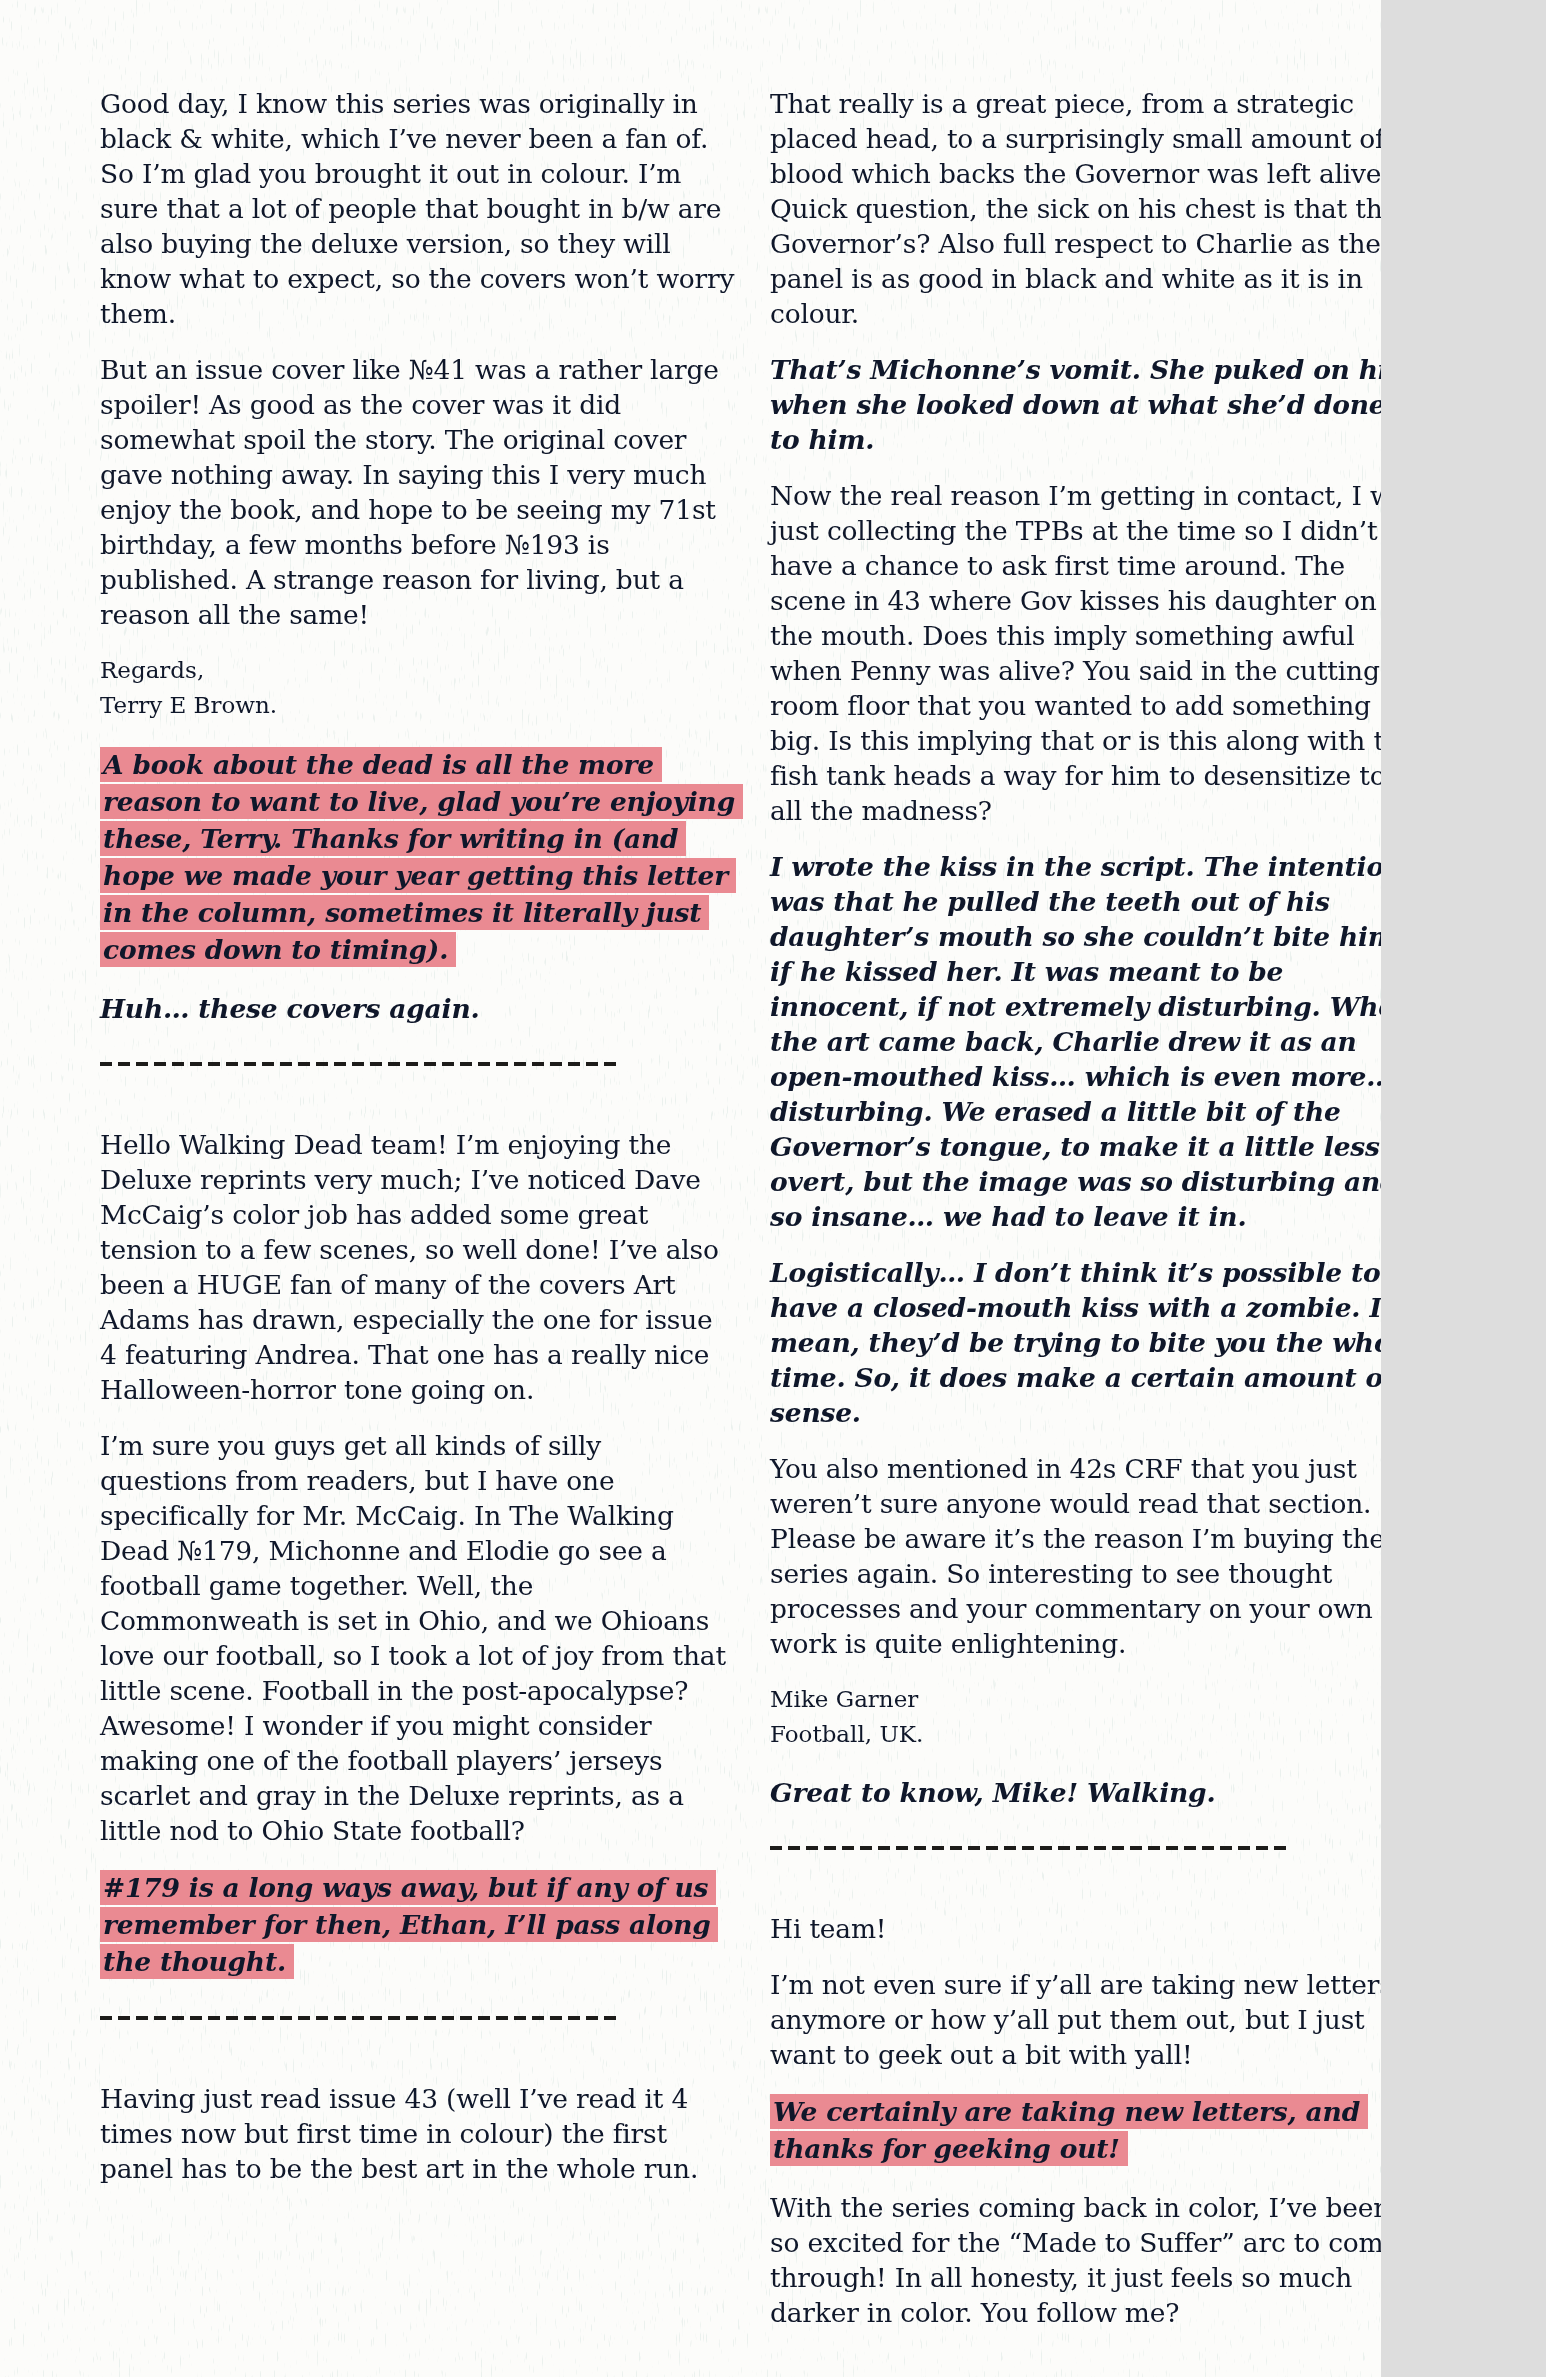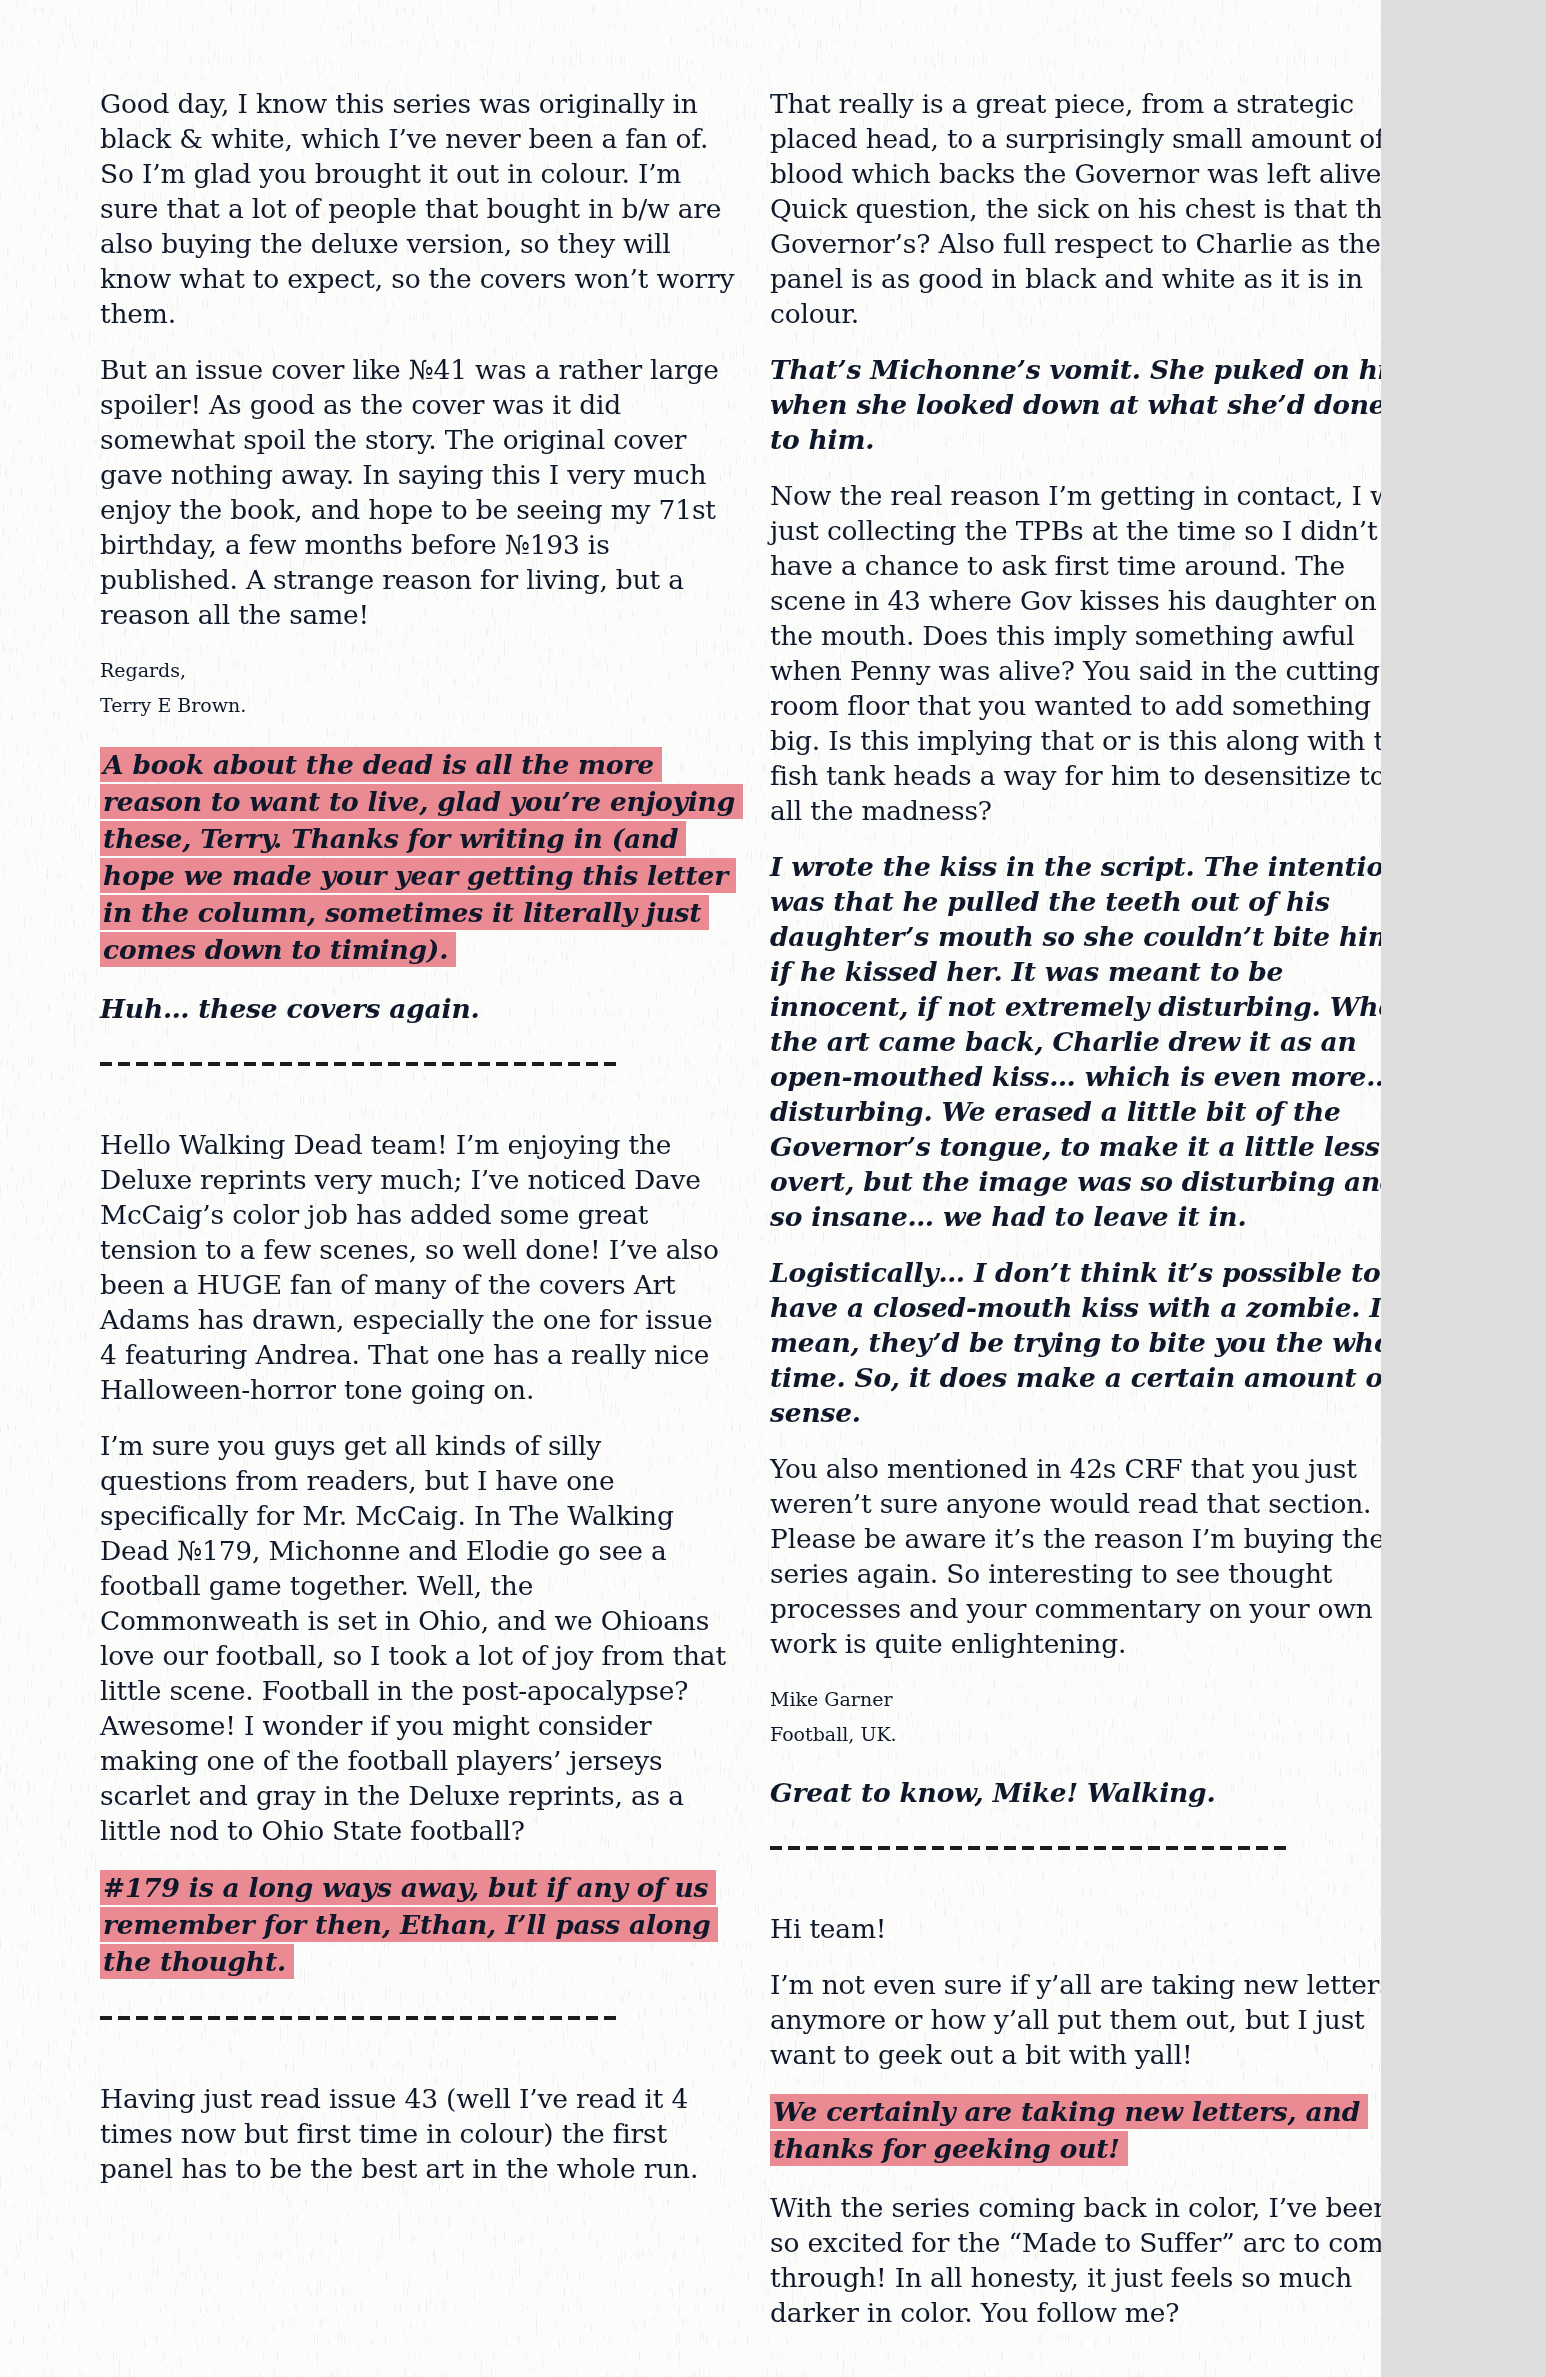--- a/index.html
+++ b/index.html
@@ -9,21 +9,21 @@
     background:#fcfcfa;
     overflow:hidden;
     font-family:"DejaVu Serif", serif;
     color:#0f172a;
   }
   .texture{position:absolute;left:0;top:0;width:1547px;height:2377px;opacity:.62;pointer-events:none;}
   .col{position:absolute;top:86px;}
   .col-left{left:100px;width:636px;}
   .col-right{left:770px;width:653px;}
   .para{margin:0 0 21px;font-size:26.5px;line-height:35px;letter-spacing:-0.2px;}
-  .sig{margin:0 0 23px;font-size:19px;line-height:35px;}
+  .sig{margin:0 0 23px;font-size:23px;line-height:35px;}
   .reply{
     margin:0 0 21px;font-size:26.5px;line-height:35px;
     font-style:italic;font-weight:bold;letter-spacing:-0.2px;
   }
   .reply-hl{margin:0 0 23px;font-size:26.5px;line-height:37px;font-style:italic;}
   .hl{
     background:#ea8a92;
     padding:1.6px 7.8px 2.3px 3.1px;
     -webkit-box-decoration-break:clone;
     box-decoration-break:clone;

